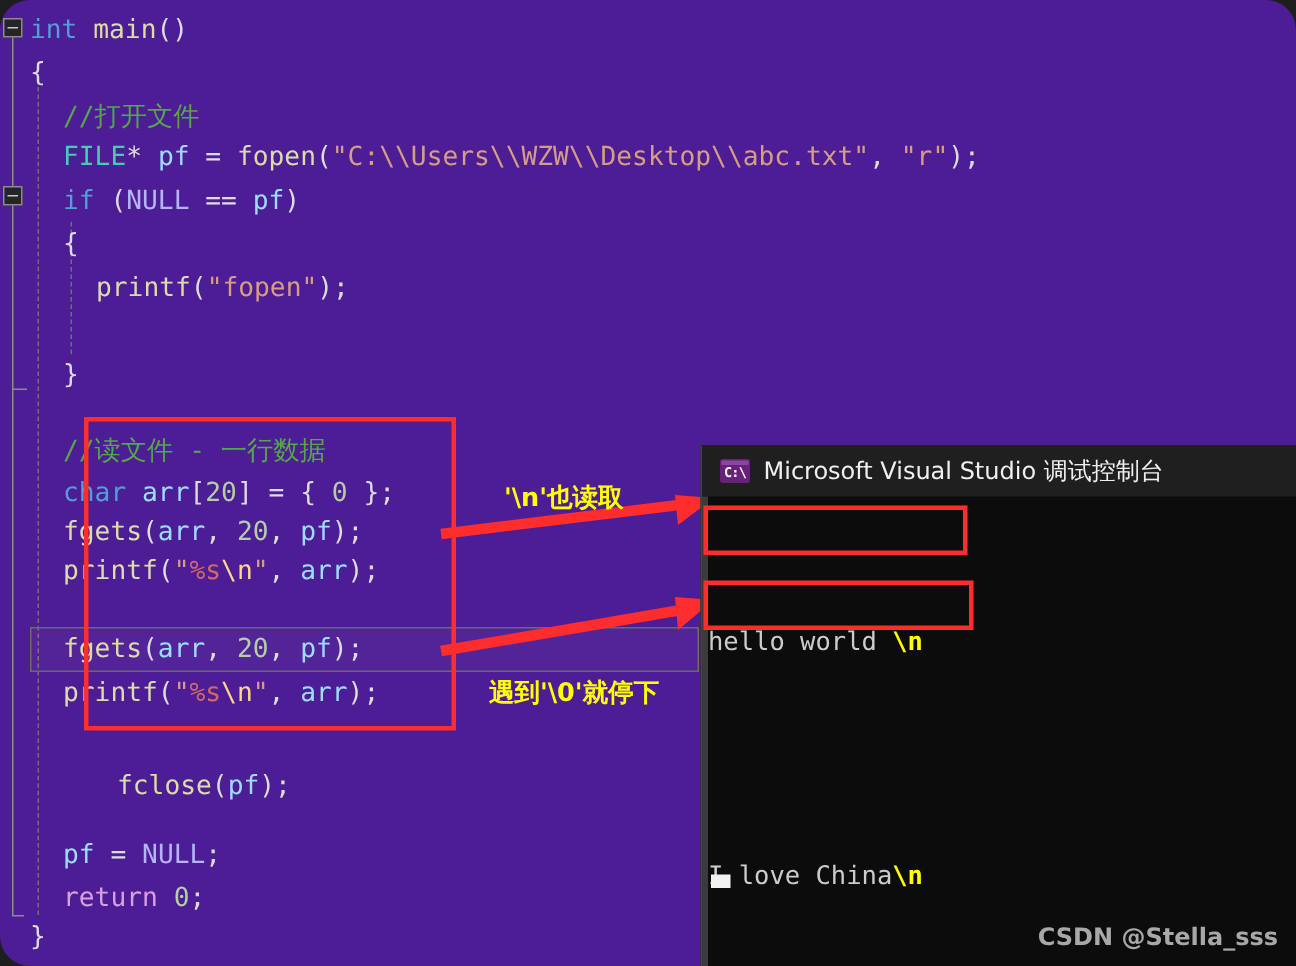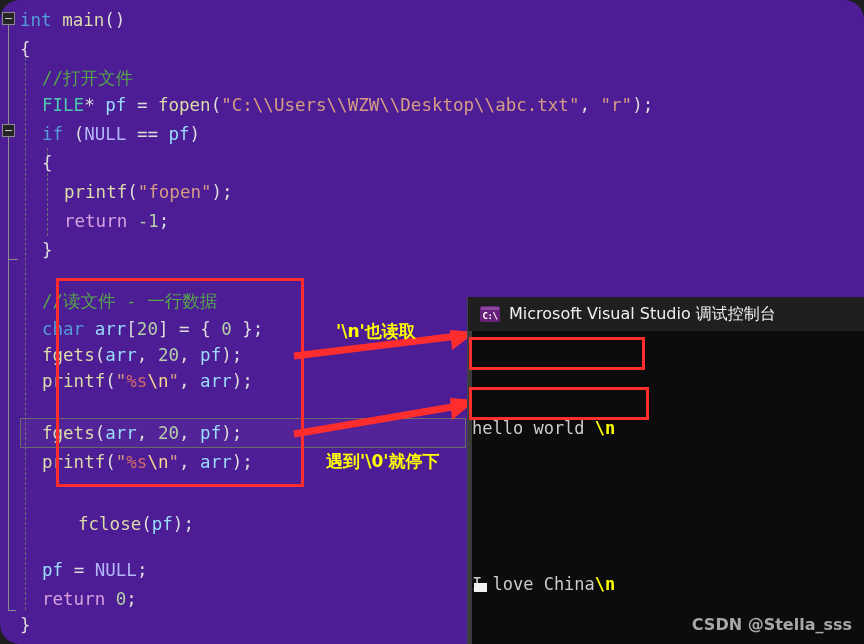--- a/index.html
+++ b/index.html
@@ -214,21 +214,20 @@
 
   <div class="current-line" style="left:20px; top:418px; width:446px; height:30px;"></div>
 
   <div class="code-line i0" style="top:6px;"><span class="kw">int</span> <span class="fn">main</span><span class="paren">()</span></div>
   <div class="code-line i0" style="top:35px;"><span class="brace">{</span></div>
   <div class="code-line i1" style="top:64px;"><span class="cmt">//打开文件</span></div>
   <div class="code-line i1" style="top:91px;"><span class="type">FILE</span><span class="punct">*</span> <span class="var">pf</span> <span class="punct">=</span> <span class="fn">fopen</span><span class="paren">(</span><span class="str">"C:\\Users\\WZW\\Desktop\\abc.txt"</span><span class="punct">,</span> <span class="str">"r"</span><span class="paren">)</span><span class="punct">;</span></div>
   <div class="code-line i1" style="top:120px;text-align:center;"><span class="kw">if</span> <span class="paren">(</span><span class="macro">NULL</span> <span class="punct">==</span> <span class="var">pf</span><span class="paren">)</span></div>
   <div class="code-line i1" style="top:149px;"><span class="brace">{</span></div>
   <div class="code-line i2" style="top:178px;"><span class="fn">printf</span><span class="paren">(</span><span class="str">"fopen"</span><span class="paren">)</span><span class="punct">;</span></div>
-  <div class="code-line i2" style="top:207px;"><span class="kwctl">return</span> <span class="num">-1</span><span class="punct">;</span></div>
   <div class="code-line i1" style="top:236px;"><span class="brace">}</span></div>
 
   <div class="code-line i1" style="top:287px;"><span class="cmt">//读文件 - 一行数据</span></div>
   <div class="code-line i1" style="top:315px;"><span class="kw">char</span> <span class="var">arr</span><span class="punct">[</span><span class="num">20</span><span class="punct">]</span> <span class="punct">=</span> <span class="brace">{</span> <span class="num">0</span> <span class="brace">}</span><span class="punct">;</span></div>
   <div class="code-line i1" style="top:341px;"><span class="fn">fgets</span><span class="paren">(</span><span class="var">arr</span><span class="punct">,</span> <span class="num">20</span><span class="punct">,</span> <span class="var">pf</span><span class="paren">)</span><span class="punct">;</span></div>
   <div class="code-line i1" style="top:367px;"><span class="fn">printf</span><span class="paren">(</span><span class="str">"</span><span class="fmt">%s</span><span class="esc">\n</span><span class="str">"</span><span class="punct">,</span> <span class="var">arr</span><span class="paren">)</span><span class="punct">;</span></div>
 
   <div class="code-line i1" style="top:419px;"><span class="fn">fgets</span><span class="paren">(</span><span class="var">arr</span><span class="punct">,</span> <span class="num">20</span><span class="punct">,</span> <span class="var">pf</span><span class="paren">)</span><span class="punct">;</span></div>
   <div class="code-line i1" style="top:448px;"><span class="fn">printf</span><span class="paren">(</span><span class="str">"</span><span class="fmt">%s</span><span class="esc">\n</span><span class="str">"</span><span class="punct">,</span> <span class="var">arr</span><span class="paren">)</span><span class="punct">;</span></div>
 

